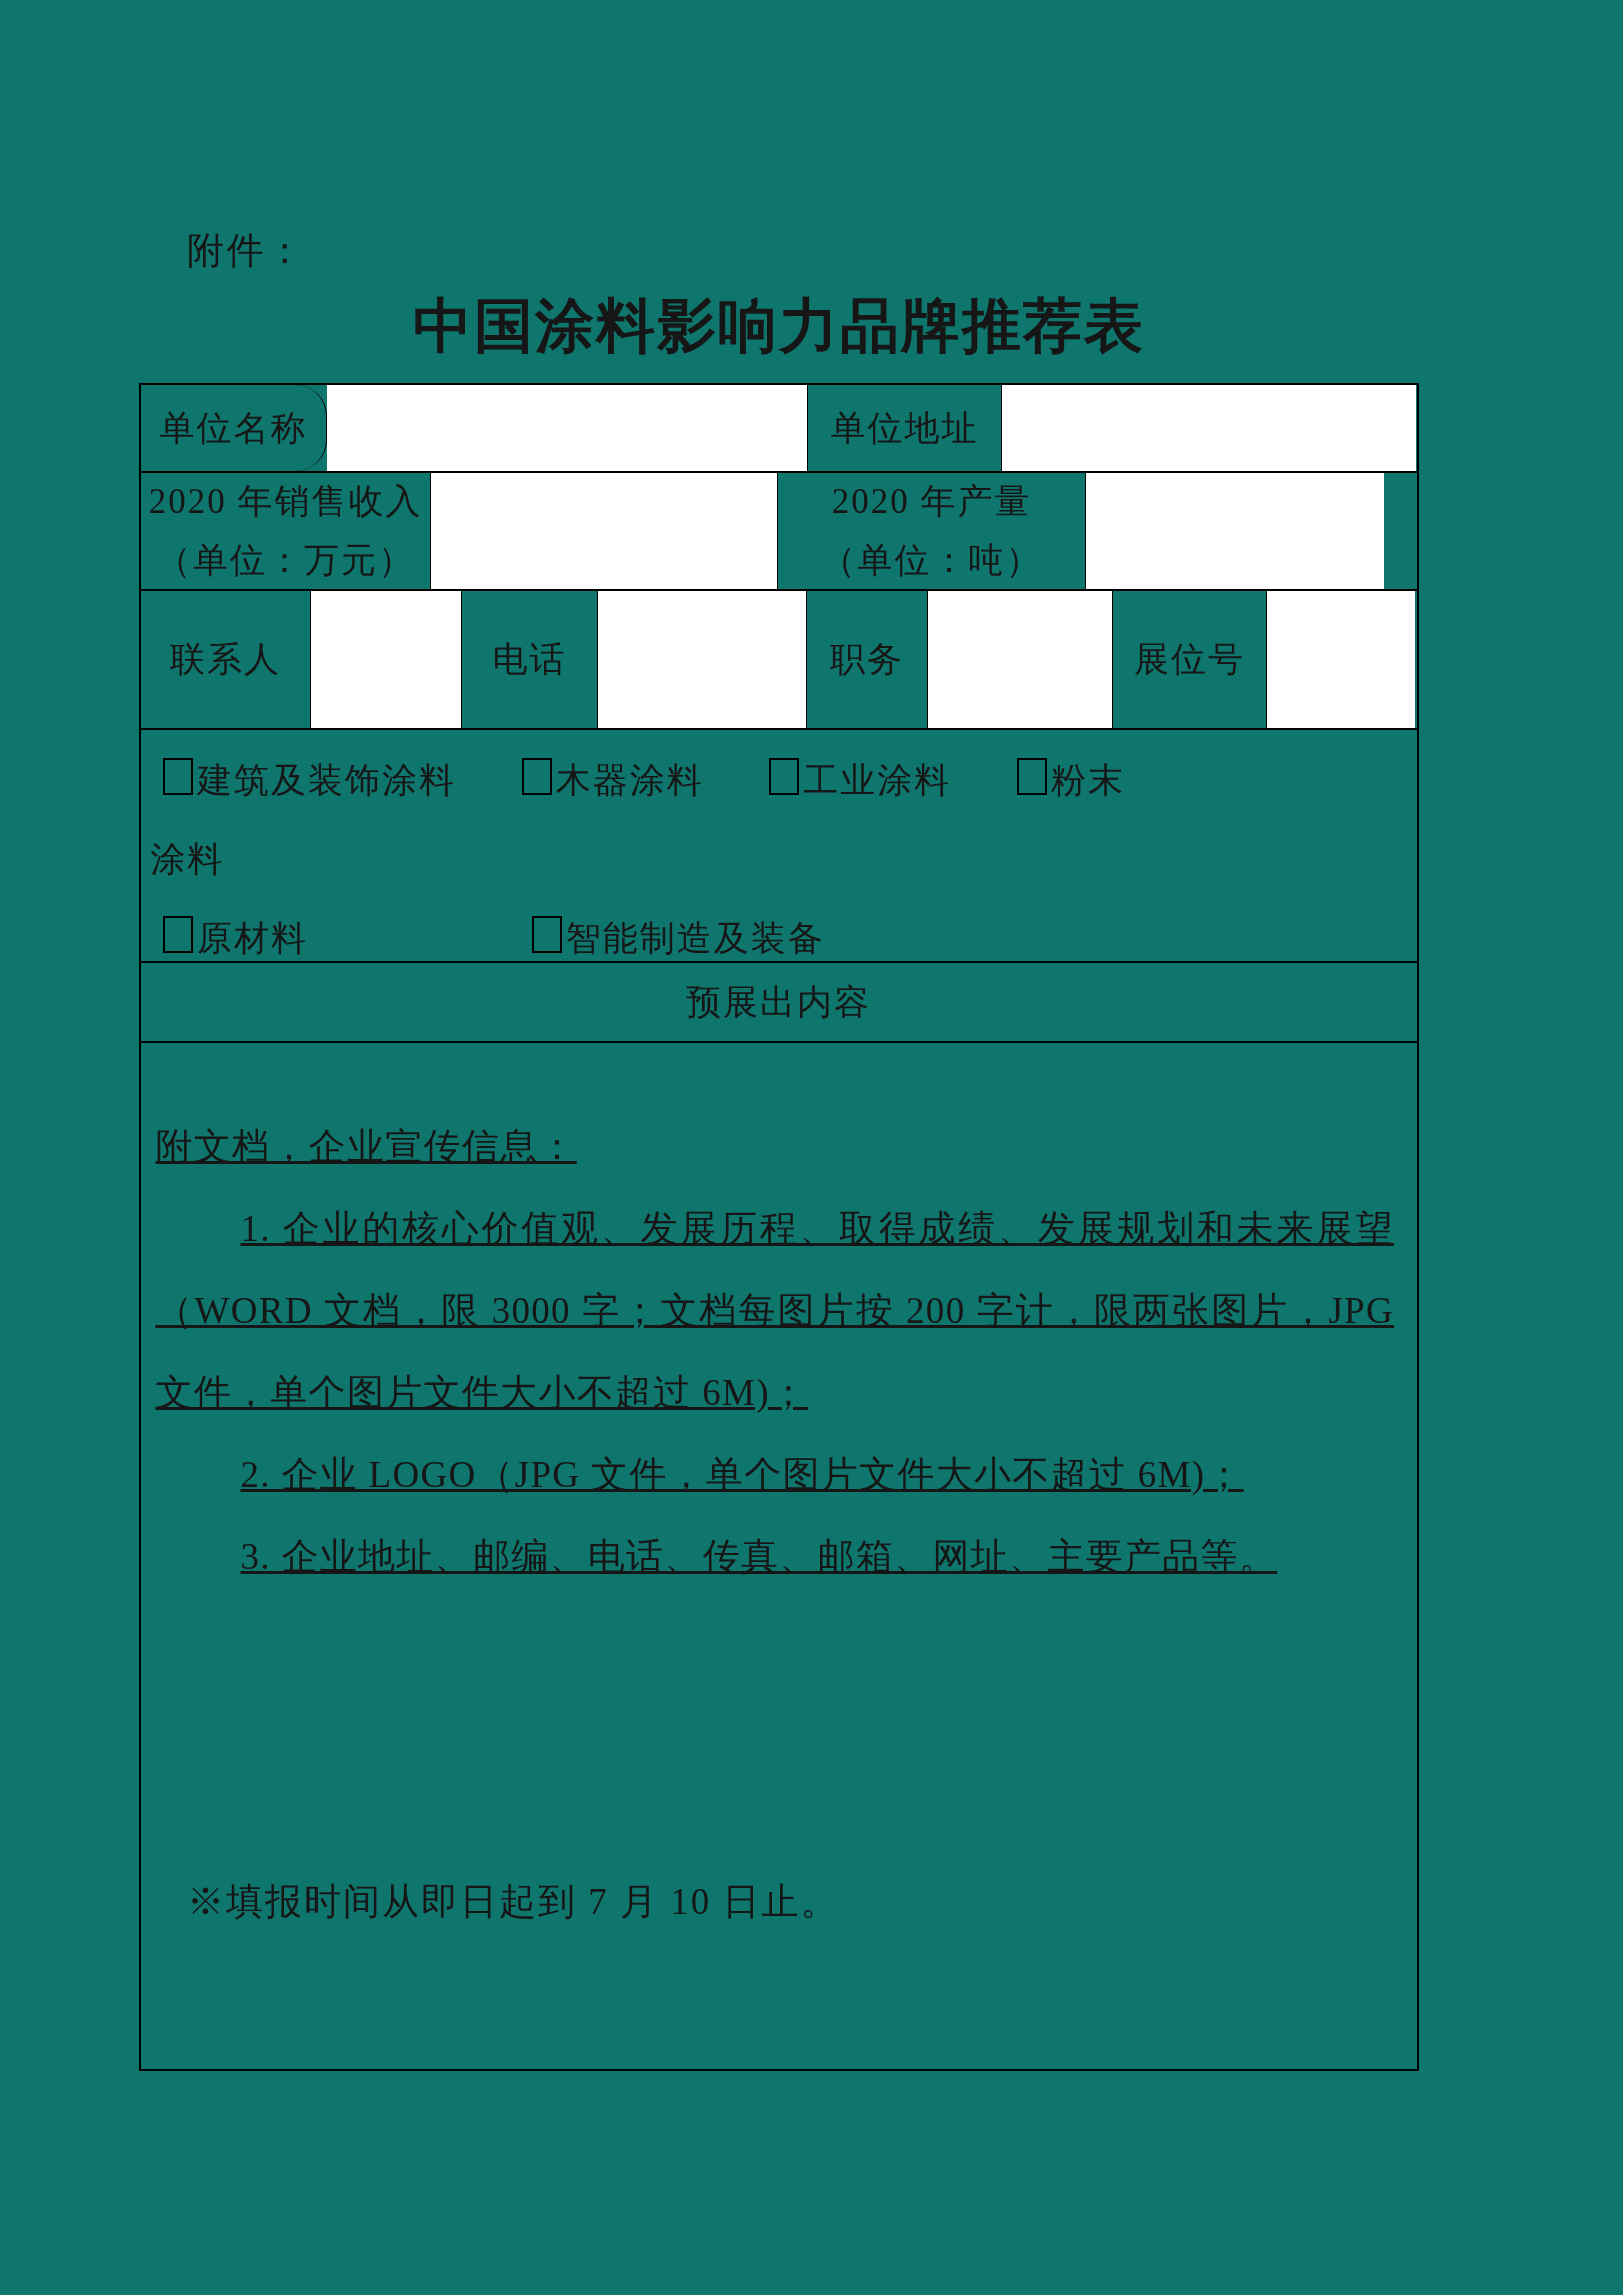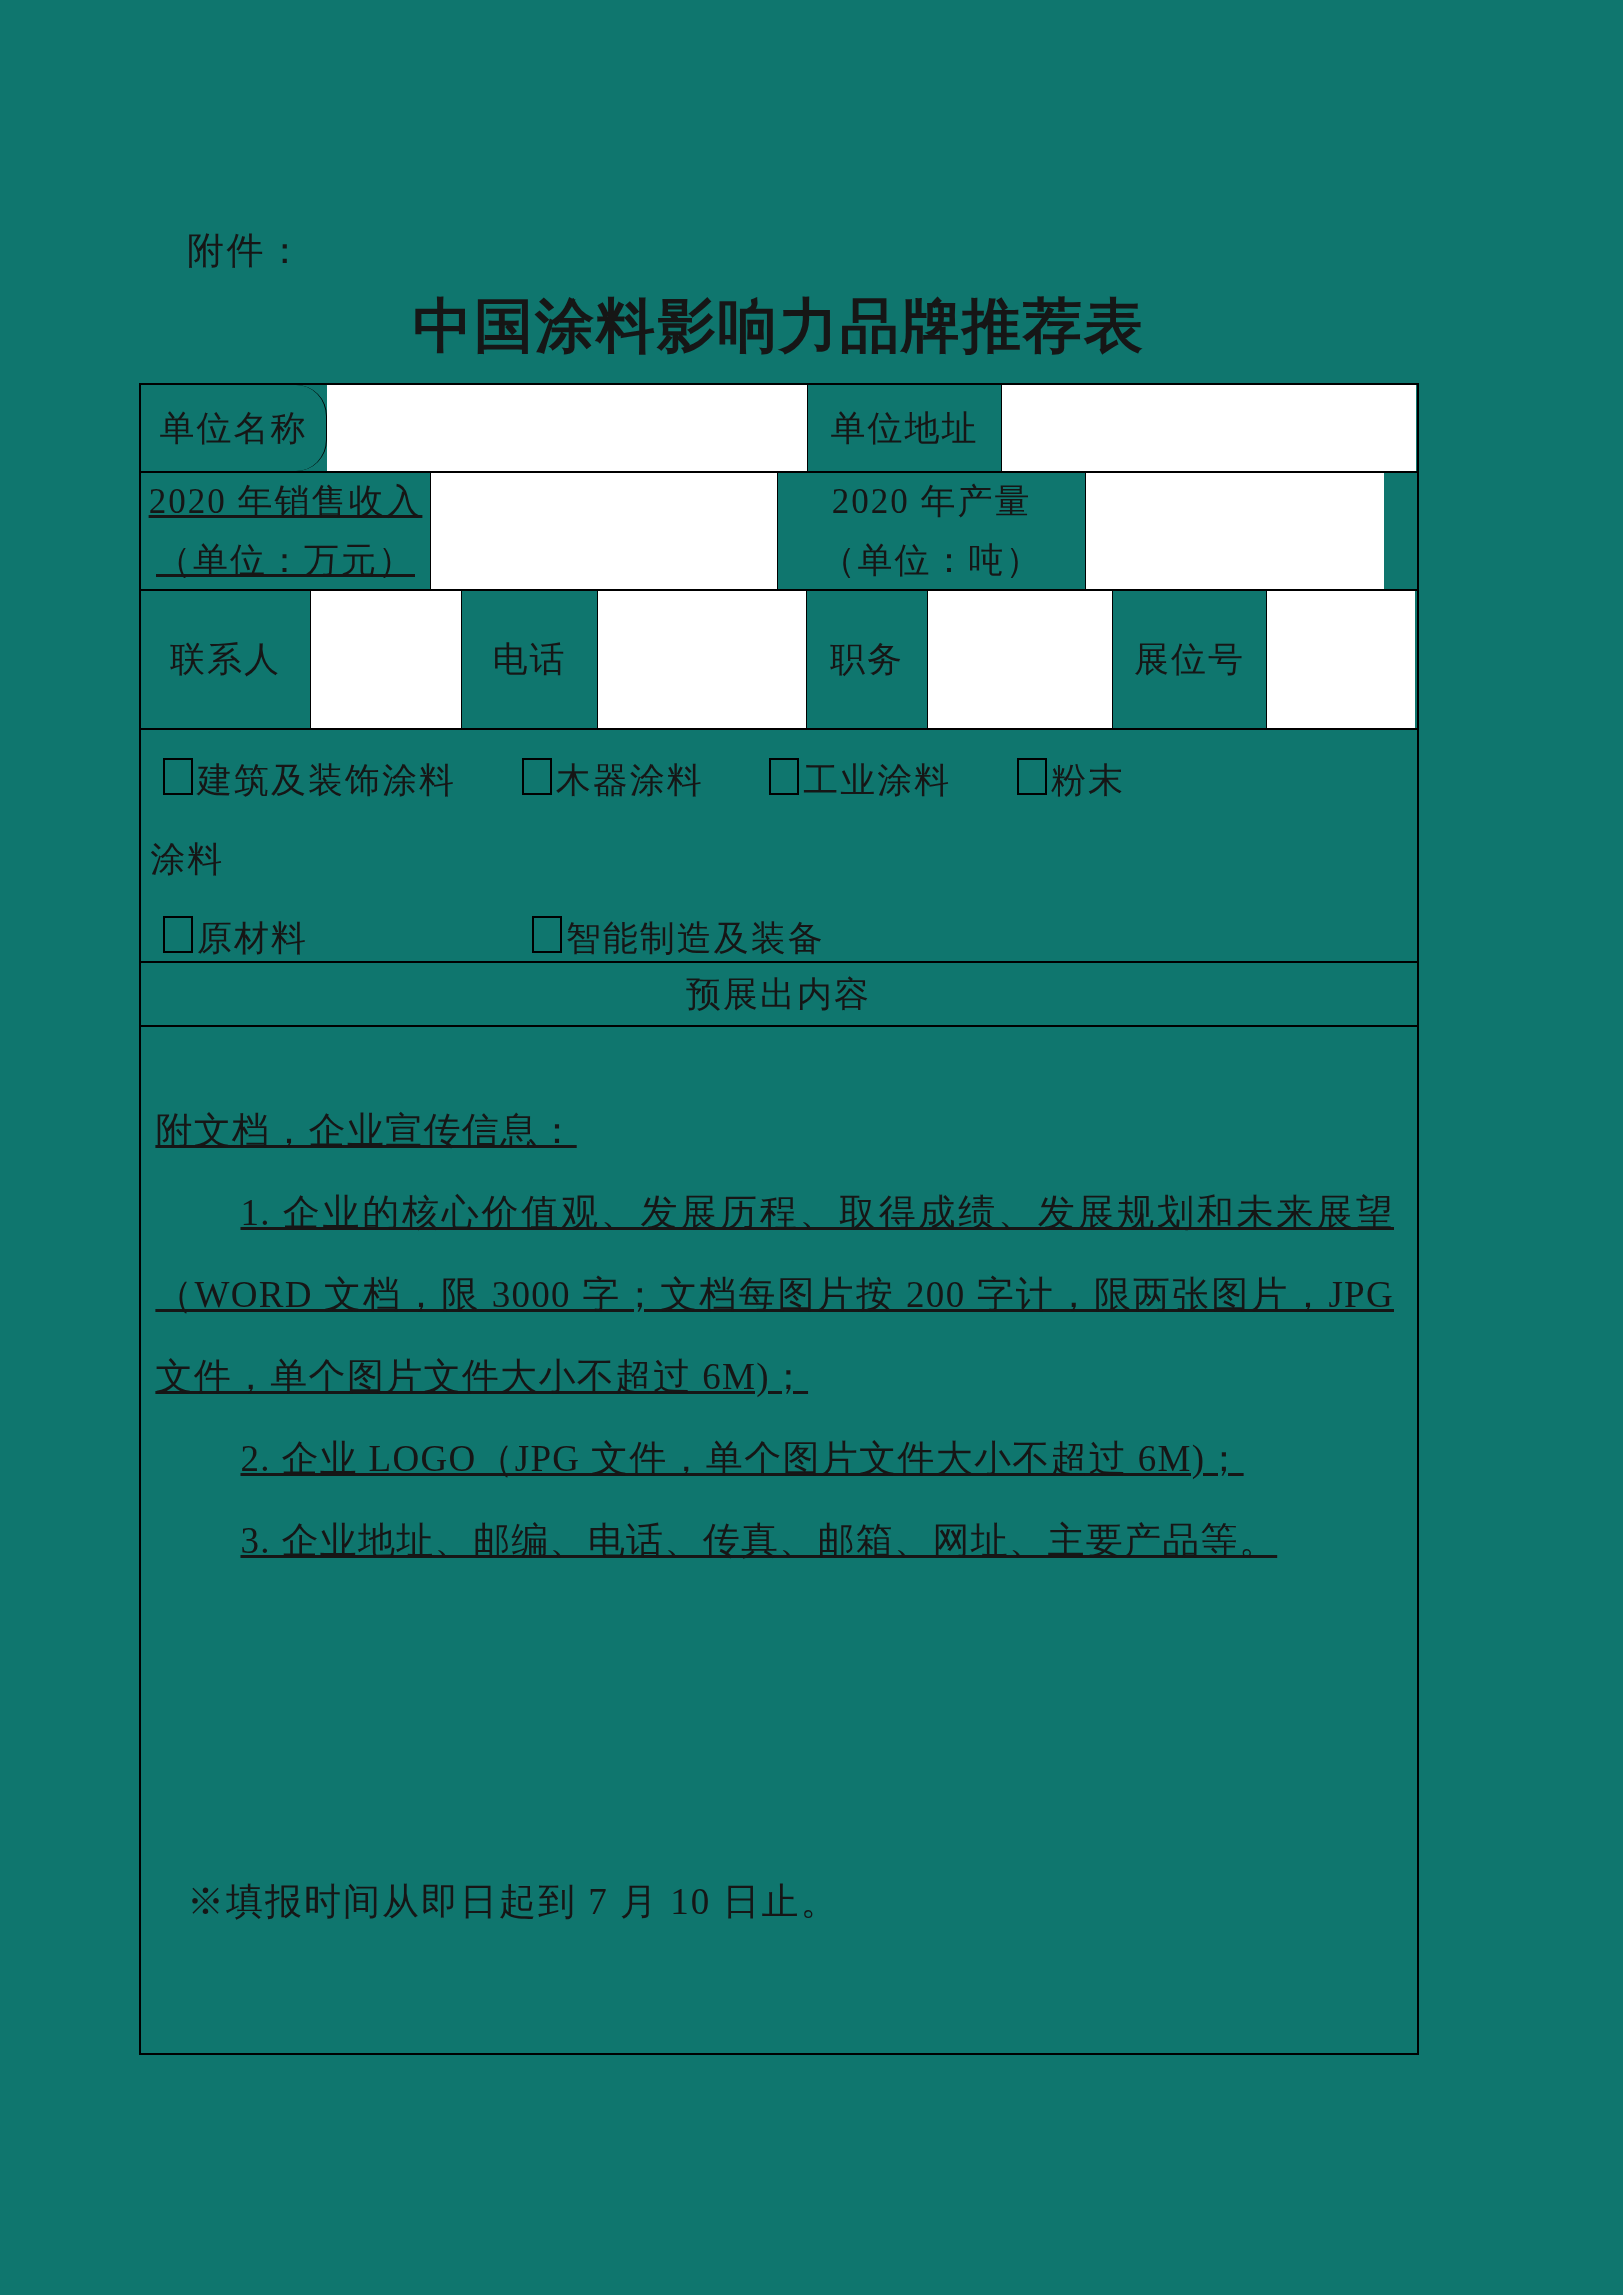--- a/index.html
+++ b/index.html
@@ -60,21 +60,21 @@
     justify-content: center;
     text-align: center;
   }
   .td:last-child { border-right: none; }
   .td.blank { background: #ffffff; }
   .label-two-line { line-height: 59px; }
   .row-unit    { height: 88px; }
   .row-figures { height: 118px; }
   .row-contact { height: 139px; }
   .row-products{ height: 233px; }
-  .row-preview { height: 64px; }
+  .row-preview { height: 80px; }
   .row-notes   { height: 1026px; text-decoration: underline; }
   .products-cell {
     display: block;
     text-align: left;
     padding: 10.5px 6.5px 0 9.2px;
     line-height: 79px;
     white-space: nowrap;
   }
   .cb-item { display: inline-block; padding-left: 13px; }
   .cb-gap1 { margin-right: 42px; }
@@ -105,21 +105,21 @@
     left: 187px;
     top: 1877px;
     font-size: 37px;
     letter-spacing: 2px;
   }
   
   .c-r1-1 { width: 186px; border-radius: 31px; }
   .c-r1-2 { width: 481px; }
   .c-r1-3 { width: 194px; }
   .c-r1-4 { width: 414px; }
-  .c-r2-1 { width: 290px; text-decoration: underline; }
+  .c-r2-1 { width: 290px; }
   .c-r2-2 { width: 347px; }
   .c-r2-3 { width: 308px; }
   .c-r2-4 { width: 298px; }
   .c-r3-1 { width: 170px; }
   .c-r3-2 { width: 151px; }
   .c-r3-3 { width: 136px; }
   .c-r3-4 { width: 209px; }
   .c-r3-5 { width: 121px; }
   .c-r3-6 { width: 185px; }
   .c-r3-7 { width: 154px; }

